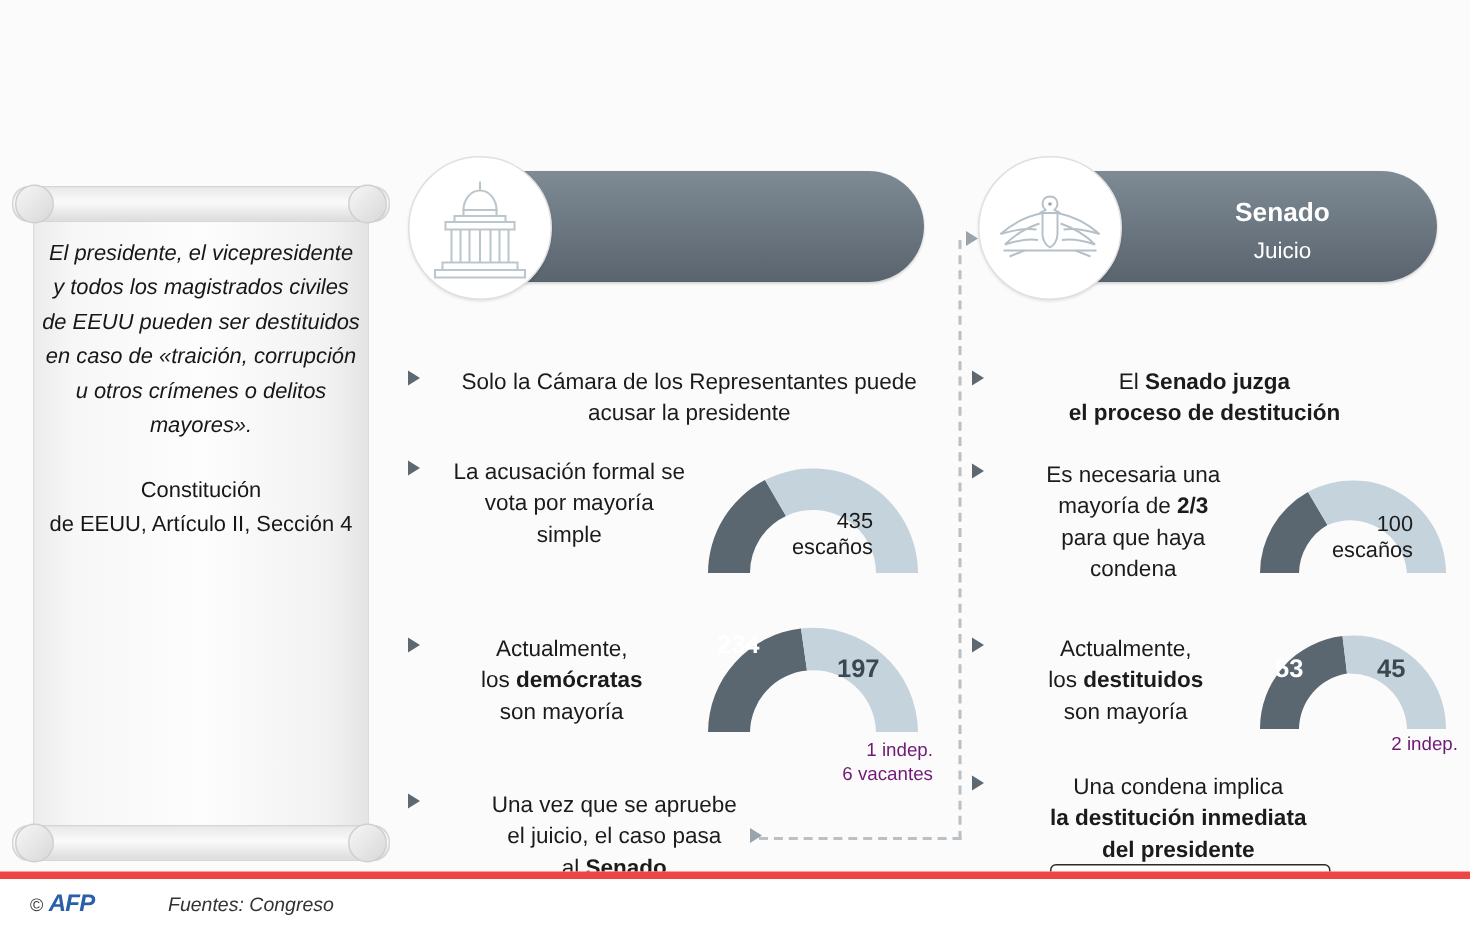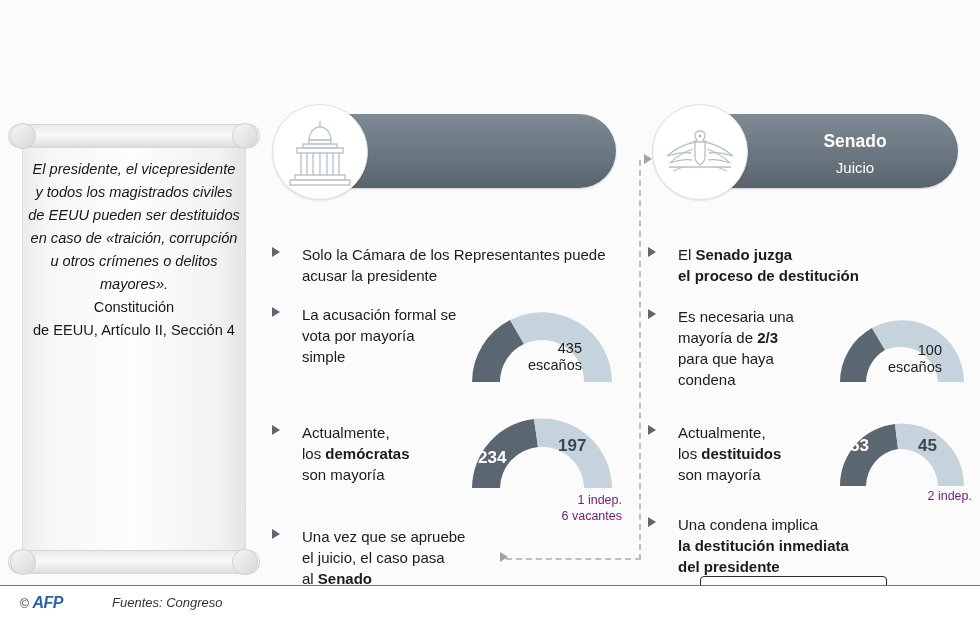--- a/index.html
+++ b/index.html
@@ -99,21 +99,21 @@
     font-size: 14.6px;
     line-height: 23px;
     color: #171717;
   }
   .scroll-text .ital {
     font-style: italic;
     display: block;
   }
   .scroll-text .plain {
     display: block;
-    margin-top: 0;
+    margin-top: 20px;
   }
 
   
   .pill {
     position: absolute;
     height: 74px;
     border-radius: 37px;
     background: linear-gradient(to bottom, #7e8a94, #59646e);
     color: #ffffff;
     box-shadow: 0 1px 2px rgba(0,0,0,0.18);
@@ -172,20 +172,21 @@
     left: 0;
     top: 3px;
     width: 0; height: 0;
     border-left: 8px solid #5d6870;
     border-top: 5.5px solid transparent;
     border-bottom: 5.5px solid transparent;
   }
   .bullet .txt {
     display: block;
     margin-left: 30px;
+    text-align: center;
   }
   b { font-weight: bold; }
 
   
   .gauge { position: absolute; }
   .gauge .label {
     position: absolute;
     text-align: right;
     font-size: 14.5px;
     line-height: 17px;
@@ -260,21 +261,21 @@
   }
 
   
   .footer {
     position: absolute;
     left: 0;
     bottom: 0;
     width: 980px;
     height: 36px;
     background: #ffffff;
-    border-top: 1px solid #ef4444;
+    border-top: 5px solid #ef4444;
   }
   .afp {
     position: absolute;
     left: 20px;
     top: 8px;
     font-size: 13px;
     color: #333;
   }
   .afp .mark { font-size: 12px; }
   .afp .brand {
@@ -391,21 +392,21 @@
       <span>435</span><br>
       <span>escaños</span>
     </div>
   </div>
 
   <div class="gauge" style="left:462px; top:408px; width:160px; height:90px;">
     <svg width="160" height="90" viewBox="0 0 160 90">
       <path d="M10 80 A70 70 0 0 1 72 11 L76 39 A42 42 0 0 0 38 80 Z" fill="#5b6770"></path>
       <path d="M72 11 A70 70 0 0 1 150 80 L122 80 A42 42 0 0 0 76 39 Z" fill="#c5d3dc"></path>
     </svg>
-    <span class="seg-num" style="left:16px; top:40px;">234</span>
+    <span class="seg-num" style="left:16px; top:12px;">234</span>
     <span class="seg-num dark" style="left:96px; top:28px;">197</span>
     <div class="note" style="left:0px; top:84px; width:160px;">
       <span>1 indep.</span><br>
       <span>6 vacantes</span>
     </div>
   </div>
 
   <div class="col-senate">
 
     <div class="bullet" style="left:0; top:8px; width:280px;">

